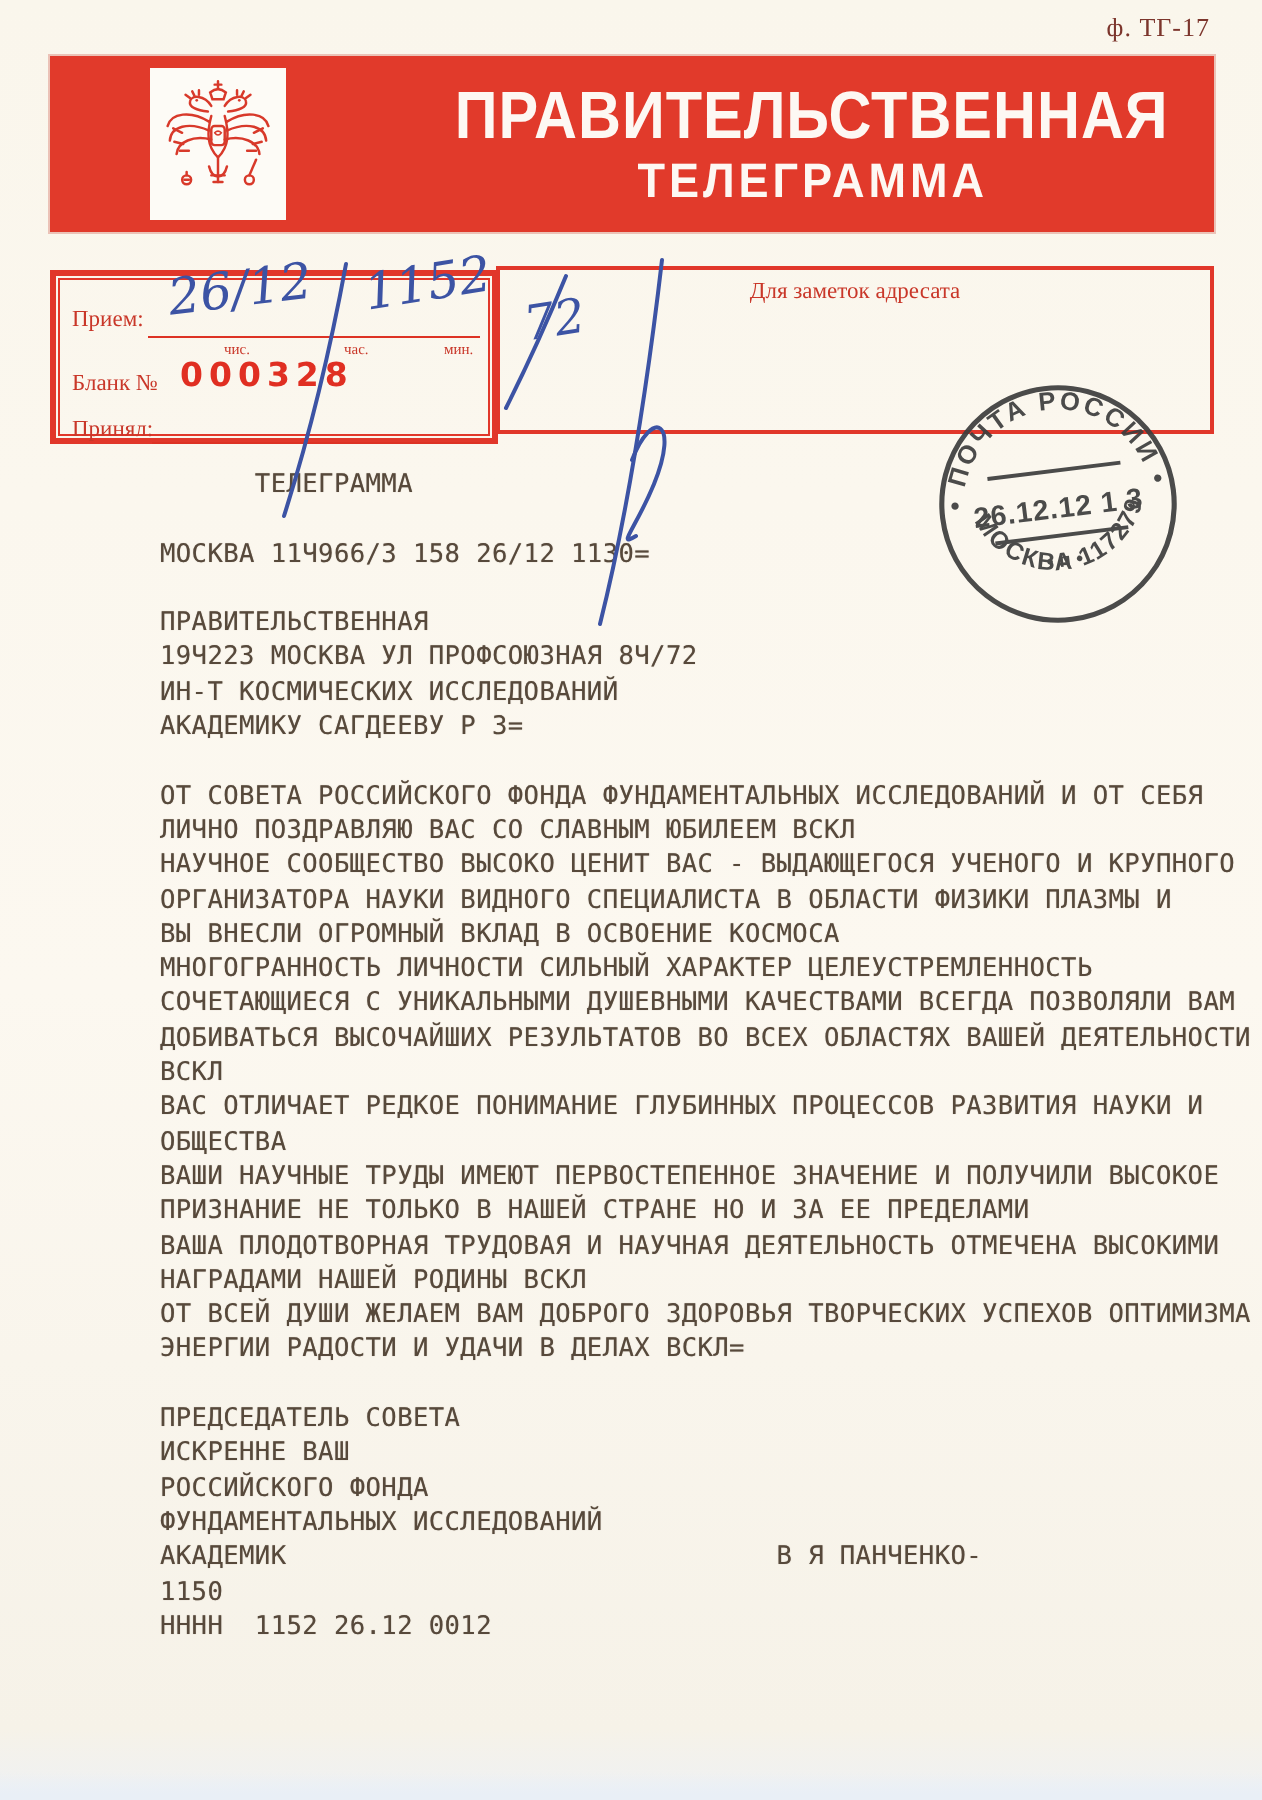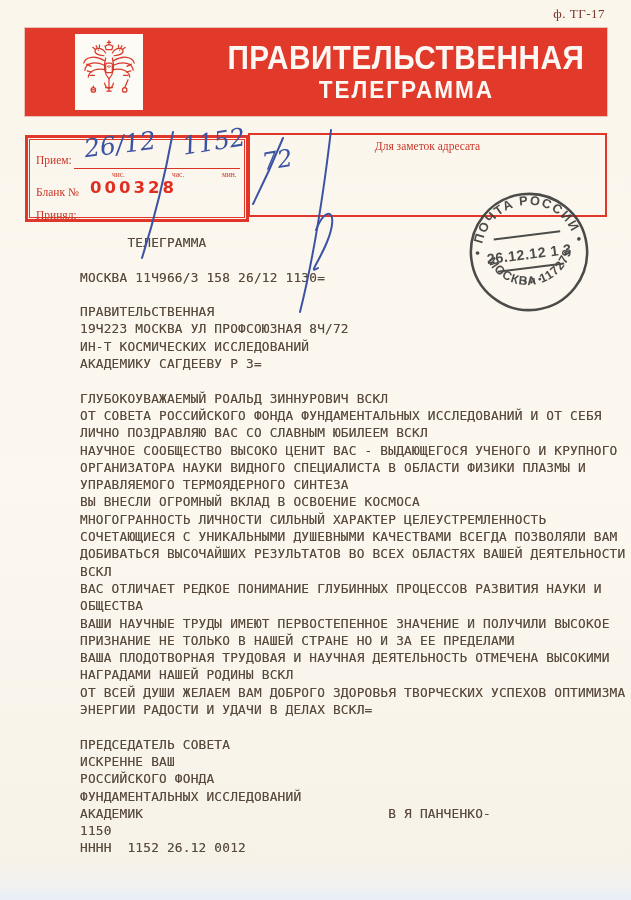--- a/index.html
+++ b/index.html
@@ -183,26 +183,24 @@
 <div class="telegram-body">
     <div class="tg-line">      ТЕЛЕГРАММА</div>
     <div class="tg-line">&nbsp;</div>
     <div class="tg-line">МОСКВА 11Ч966/3 158 26/12 1130=</div>
     <div class="tg-line">&nbsp;</div>
     <div class="tg-line">ПРАВИТЕЛЬСТВЕННАЯ</div>
     <div class="tg-line">19Ч223 МОСКВА УЛ ПРОФСОЮЗНАЯ 8Ч/72</div>
     <div class="tg-line">ИН-Т КОСМИЧЕСКИХ ИССЛЕДОВАНИЙ</div>
     <div class="tg-line">АКАДЕМИКУ САГДЕЕВУ Р З=</div>
     <div class="tg-line">&nbsp;</div>
-    <div class="tg-line">ГЛУБОКОУВАЖАЕМЫЙ РОАЛЬД ЗИННУРОВИЧ ВСКЛ</div>
     <div class="tg-line">ОТ СОВЕТА РОССИЙСКОГО ФОНДА ФУНДАМЕНТАЛЬНЫХ ИССЛЕДОВАНИЙ И ОТ СЕБЯ</div>
     <div class="tg-line">ЛИЧНО ПОЗДРАВЛЯЮ ВАС СО СЛАВНЫМ ЮБИЛЕЕМ ВСКЛ</div>
     <div class="tg-line">НАУЧНОЕ СООБЩЕСТВО ВЫСОКО ЦЕНИТ ВАС - ВЫДАЮЩЕГОСЯ УЧЕНОГО И КРУПНОГО</div>
     <div class="tg-line">ОРГАНИЗАТОРА НАУКИ ВИДНОГО СПЕЦИАЛИСТА В ОБЛАСТИ ФИЗИКИ ПЛАЗМЫ И</div>
-    <div class="tg-line">УПРАВЛЯЕМОГО ТЕРМОЯДЕРНОГО СИНТЕЗА</div>
     <div class="tg-line">ВЫ ВНЕСЛИ ОГРОМНЫЙ ВКЛАД В ОСВОЕНИЕ КОСМОСА</div>
     <div class="tg-line">МНОГОГРАННОСТЬ ЛИЧНОСТИ СИЛЬНЫЙ ХАРАКТЕР ЦЕЛЕУСТРЕМЛЕННОСТЬ</div>
     <div class="tg-line">СОЧЕТАЮЩИЕСЯ С УНИКАЛЬНЫМИ ДУШЕВНЫМИ КАЧЕСТВАМИ ВСЕГДА ПОЗВОЛЯЛИ ВАМ</div>
     <div class="tg-line">ДОБИВАТЬСЯ ВЫСОЧАЙШИХ РЕЗУЛЬТАТОВ ВО ВСЕХ ОБЛАСТЯХ ВАШЕЙ ДЕЯТЕЛЬНОСТИ</div>
     <div class="tg-line">ВСКЛ</div>
     <div class="tg-line">ВАС ОТЛИЧАЕТ РЕДКОЕ ПОНИМАНИЕ ГЛУБИННЫХ ПРОЦЕССОВ РАЗВИТИЯ НАУКИ И</div>
     <div class="tg-line">ОБЩЕСТВА</div>
     <div class="tg-line">ВАШИ НАУЧНЫЕ ТРУДЫ ИМЕЮТ ПЕРВОСТЕПЕННОЕ ЗНАЧЕНИЕ И ПОЛУЧИЛИ ВЫСОКОЕ</div>
     <div class="tg-line">ПРИЗНАНИЕ НЕ ТОЛЬКО В НАШЕЙ СТРАНЕ НО И ЗА ЕЕ ПРЕДЕЛАМИ</div>
     <div class="tg-line">ВАША ПЛОДОТВОРНАЯ ТРУДОВАЯ И НАУЧНАЯ ДЕЯТЕЛЬНОСТЬ ОТМЕЧЕНА ВЫСОКИМИ</div>

